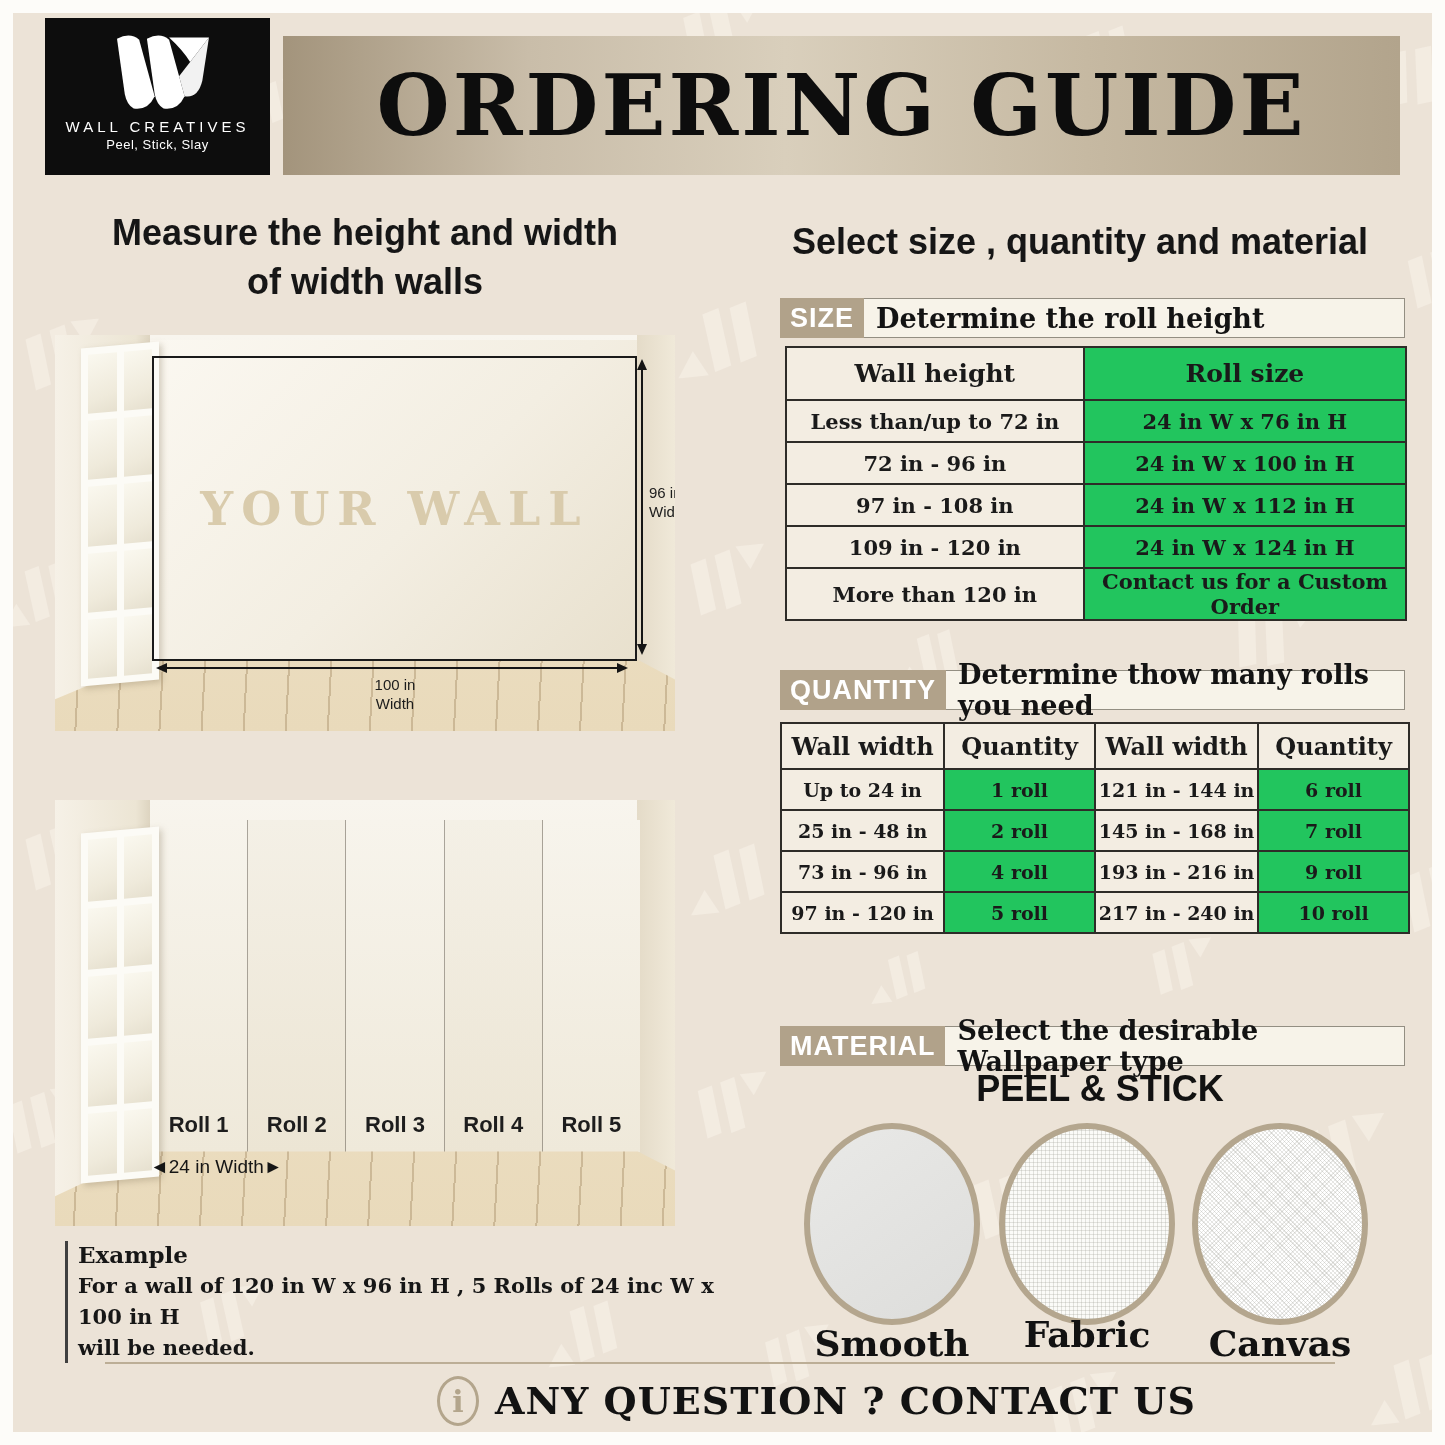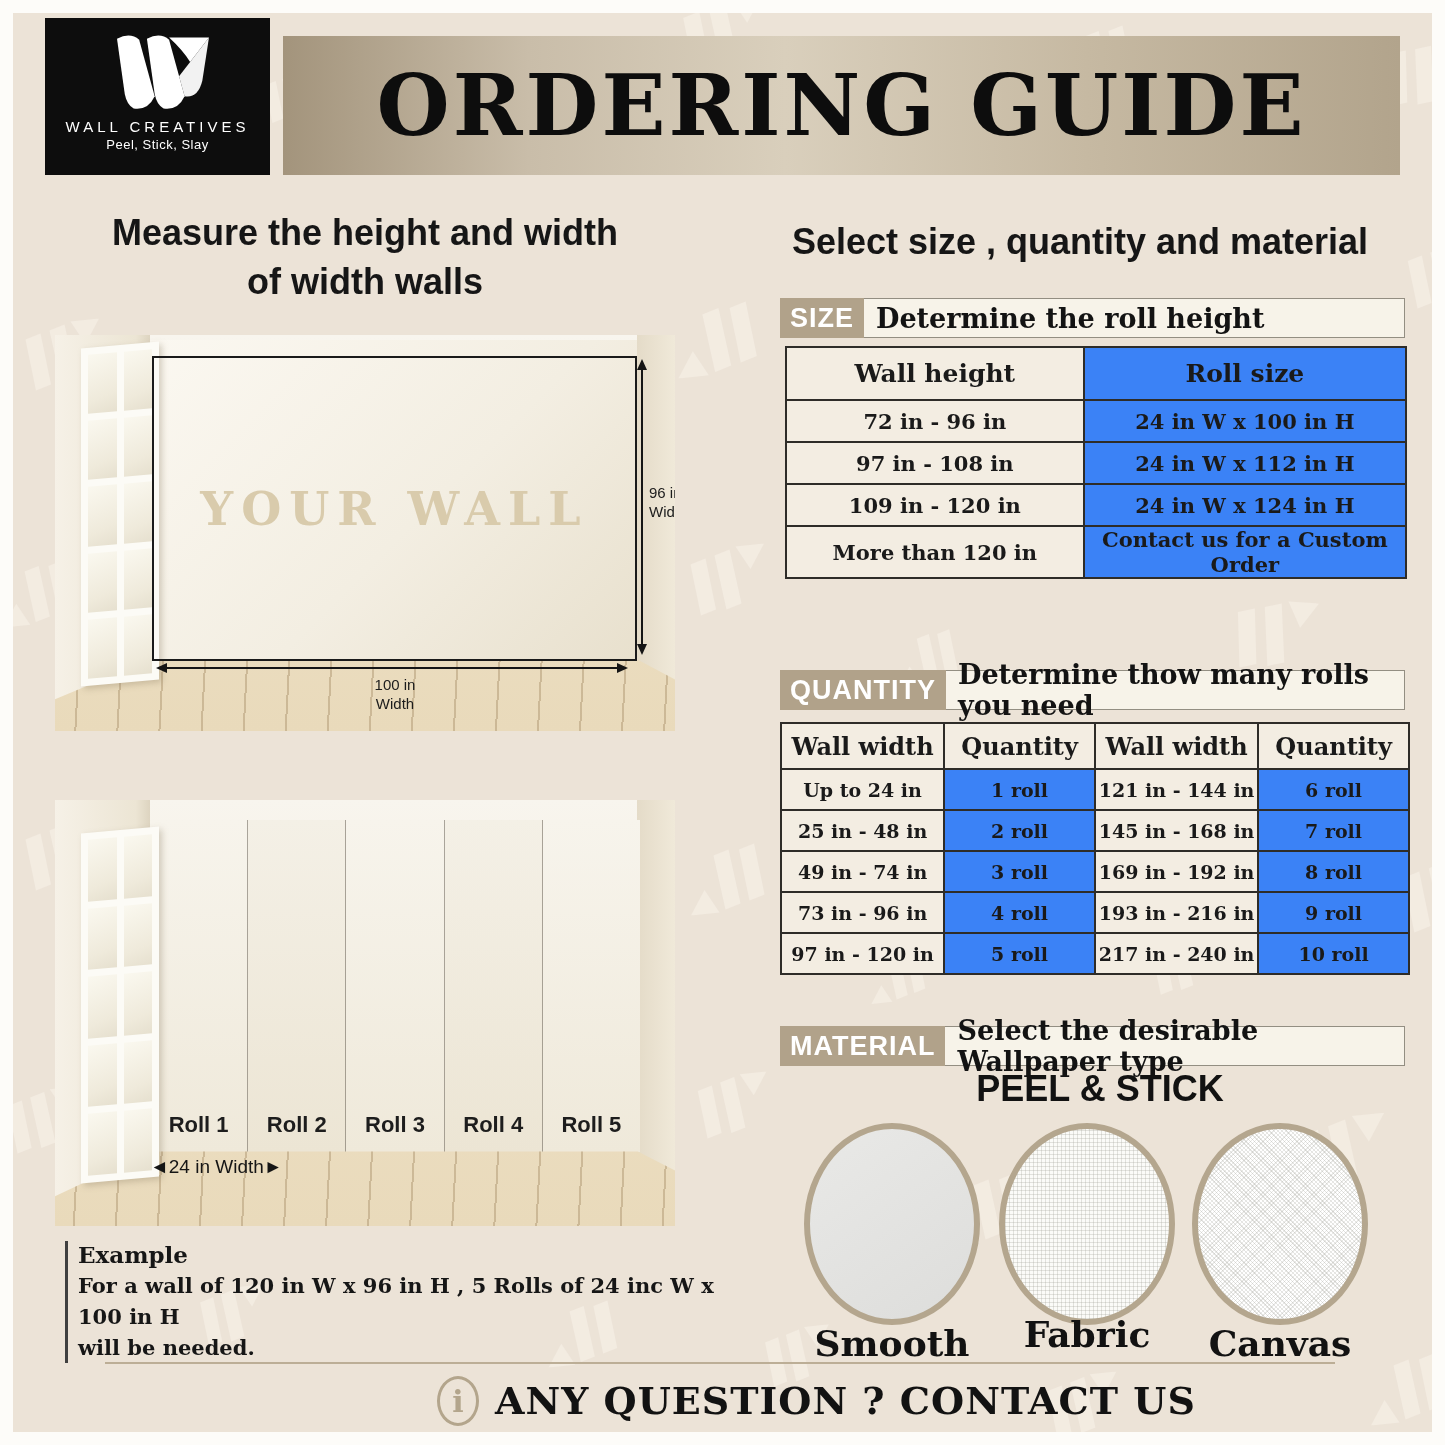--- a/index.html
+++ b/index.html
@@ -93,21 +93,21 @@
   .size-table th{height:51px;}
   .size-table td{height:40px;}
   .size-table .c0{width:48%;}
   .size-table .c1{width:52%;}
   .qty-table{left:767px;top:709px;width:630px;}
   .qty-table th{height:44px;font-size:24px;}
   .qty-table td{height:39px;font-size:19px;}
   .qty-table .c0{width:26%;}.qty-table .c1{width:24%;}
   .qty-table .c2{width:26%;}.qty-table .c3{width:24%;}
   .cell-cream{background:#f3ede2;}
-  .cell-tan{background:#3b82f6;}
+  .cell-tan{background:#22c55e;}
   .peel-stick{position:absolute;left:887px;top:1055px;width:400px;text-align:center;
               font-family:Liberation Sans, sans-serif;font-weight:bold;font-size:36px;color:#121212;}
   .mat-circle{position:absolute;top:1110px;width:176px;height:202px;border:6px solid #b4a68e;
               border-radius:50%;box-sizing:border-box;}
   .mat-smooth{left:791px;background:linear-gradient(145deg,#e9e9e7 0%,#dddddb 100%);}
   .mat-fabric{left:986px;background-color:#fbfbf8;
       background-image:repeating-linear-gradient(0deg,rgba(148,148,138,.25) 0 1px,transparent 1px 4px),
                        repeating-linear-gradient(90deg,rgba(148,148,138,.25) 0 1px,transparent 1px 4px);}
   .mat-canvas{left:1179px;background-color:#ffffff;
       background-image:repeating-linear-gradient(45deg,rgba(155,155,145,.28) 0 1px,transparent 1px 3px),
@@ -425,20 +425,24 @@
         <span class="tag">SIZE</span>
         <span class="bar-title">Determine the roll height</span>
       </div>
       <table class="size-table">
         <tbody>
             <tr>
           <th class="c0 cell-cream">Wall height</th>
           <th class="c1 cell-tan">Roll size</th>
         </tr>
         <tr>
+          <td class="cell-cream">Less than/up to 72 in</td>
+          <td class="cell-tan">24 in W x 76 in H</td>
+        </tr>
+        <tr>
           <td class="cell-cream">72 in - 96 in</td>
           <td class="cell-tan">24 in W x 100 in H</td>
         </tr>
         <tr>
           <td class="cell-cream">97 in - 108 in</td>
           <td class="cell-tan">24 in W x 112  in H</td>
         </tr>
         <tr>
           <td class="cell-cream">109 in - 120 in</td>
           <td class="cell-tan">24 in W x 124 in H</td>
@@ -468,26 +472,20 @@
           <td class="cell-cream">121 in - 144 in</td>
           <td class="cell-tan">6 roll</td>
         </tr>
         <tr>
           <td class="cell-cream">25 in - 48 in</td>
           <td class="cell-tan">2 roll</td>
           <td class="cell-cream">145 in - 168 in</td>
           <td class="cell-tan">7 roll</td>
         </tr>
         <tr>
-          <td class="cell-cream">49 in - 74 in</td>
-          <td class="cell-tan">3 roll</td>
-          <td class="cell-cream">169 in - 192 in</td>
-          <td class="cell-tan">8 roll</td>
-        </tr>
-        <tr>
           <td class="cell-cream">73 in - 96 in</td>
           <td class="cell-tan">4 roll</td>
           <td class="cell-cream">193 in - 216 in</td>
           <td class="cell-tan">9 roll</td>
         </tr>
         <tr>
           <td class="cell-cream">97 in - 120 in</td>
           <td class="cell-tan">5 roll</td>
           <td class="cell-cream">217 in - 240 in</td>
           <td class="cell-tan">10 roll</td>

